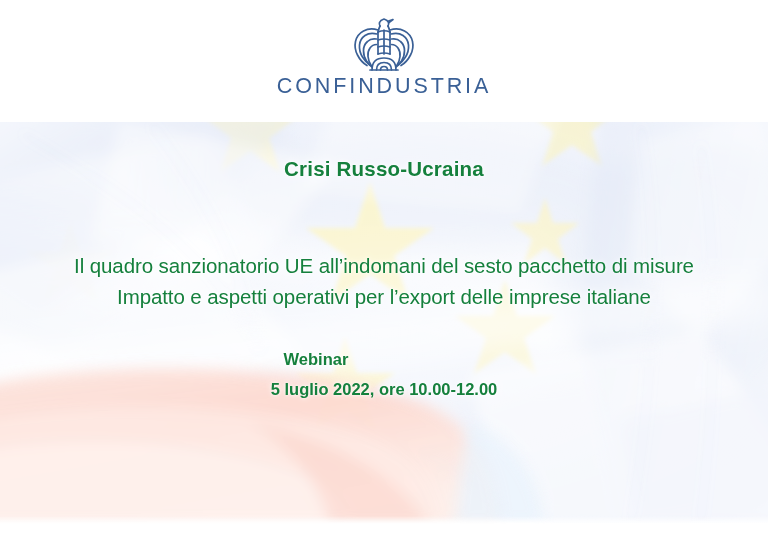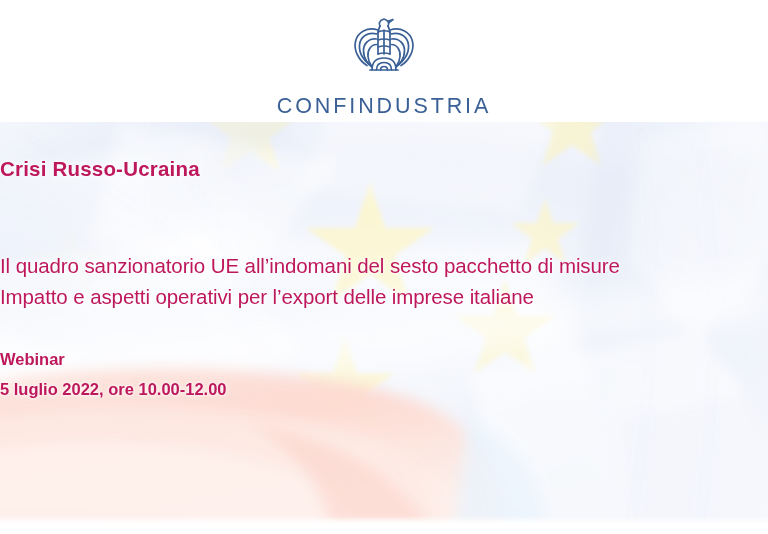--- a/index.html
+++ b/index.html
@@ -35,21 +35,21 @@
     align-items: center;
     justify-content: flex-start;
   }
   .logo-mark {
     margin-top: 14px;
     width: 92px;
     height: 62px;
     display: block;
   }
   .logo-wordmark {
-    margin-top: 20px;
+    margin-top: 0;
     font-family: "Liberation Sans", sans-serif;
     font-size: 21.5px;
     font-weight: 400;
     letter-spacing: 2.9px;
     color: #3a6096;
     white-space: nowrap;
     line-height: 1;
   }
 
   
@@ -94,21 +94,22 @@
     background: #ffffff;
   }
 
   
   .text-layer {
     position: absolute;
     inset: 0;
     display: flex;
     flex-direction: column;
     align-items: center;
-    color: #be185d;
+    text-align: center;
+    color: #15803d;
   }
   .t-title {
     position: absolute;
     top: 35px;
     left: 0;
     width: 768px;
     font-size: 20.5px;
     font-weight: bold;
     letter-spacing: 0.2px;
     text-shadow: 0 0 3px rgba(255,255,255,0.95), 0 0 6px rgba(255,255,255,0.8);

